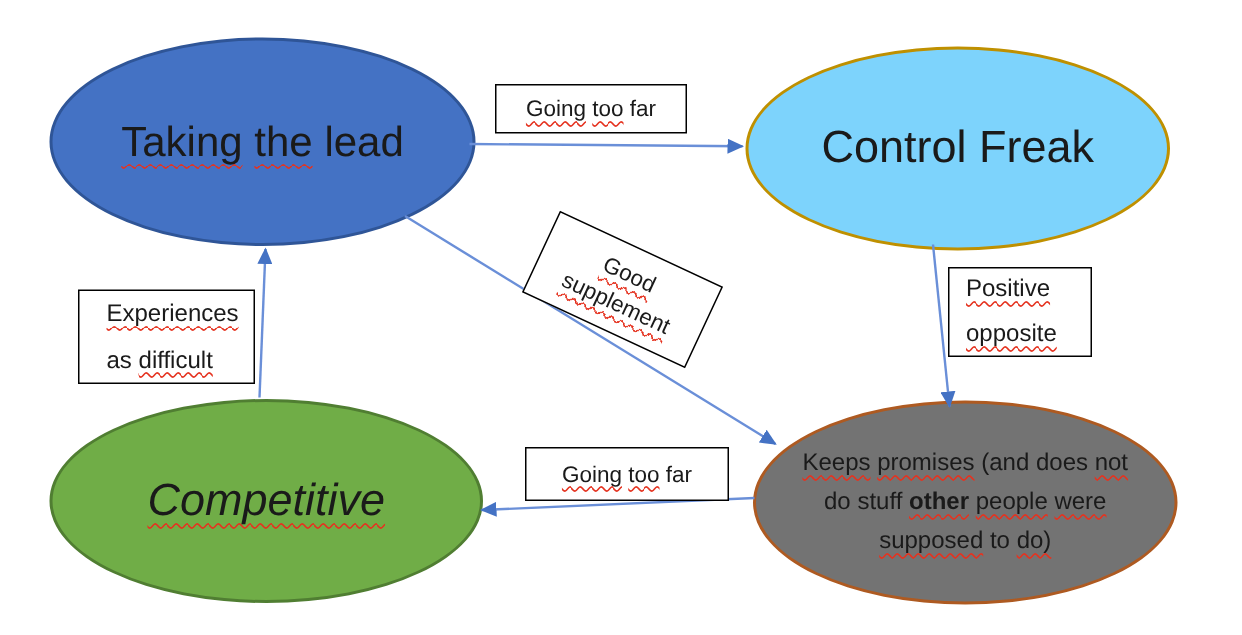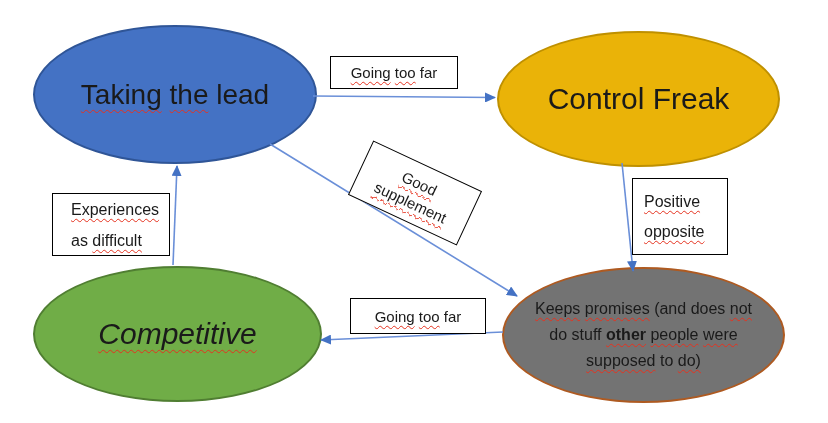--- a/index.html
+++ b/index.html
@@ -25,21 +25,21 @@
   
   .connectors{position:absolute;left:0;top:0;z-index:2;}
   .connectors path.arrow-line{fill:none;stroke-width:1.6px;}
   
   .label-box{
     position:absolute;background:#fff;border:1.6px solid #000;z-index:3;
     display:flex;flex-direction:column;justify-content:center;
     box-sizing:border-box;
   }
   #box-going-top{left:330px;top:56px;width:128px;height:33px;font-size:15px;text-align:center;}
-  #box-positive{left:632px;top:178px;width:96px;height:77px;font-size:16px;line-height:30px;padding-left:11px;}
+  #box-positive{left:632px;top:178px;width:96px;height:60px;font-size:16px;line-height:30px;padding-left:11px;}
   #box-experiences{left:52px;top:193px;width:118px;height:63px;font-size:16px;line-height:31px;padding-left:18px;}
   #box-going-bottom{left:350px;top:298px;width:136px;height:36px;font-size:15px;text-align:center;}
   #box-good{
     left:355px;top:163px;width:120px;height:60px;transform:rotate(25deg);
     font-size:15px;line-height:21px;text-align:center;
   }
   
   .sp{
     text-decoration-line:underline;
     text-decoration-style:wavy;
@@ -52,21 +52,21 @@
 <body>
 
 <div class="canvas">
 
   <div class="node" id="node-taking" style="background: rgb(68, 114, 196); border-color: rgb(47, 85, 151);">
     <div class="node-label">
         <div><span class="sp" style="text-decoration-color: rgb(229, 50, 31);">Taking</span> <span class="sp" style="text-decoration-color: rgb(229, 50, 31);">the</span> <span>lead</span></div>
       </div>
   </div>
 
-  <div class="node" id="node-control" style="background: #eab308; border-color: rgb(191, 144, 0); justify-content: flex-end;">
+  <div class="node" id="node-control" style="background: #7dd3fc; border-color: rgb(191, 144, 0); justify-content: flex-end;">
     <div class="node-label">
         <div><span>Control</span> <span>Freak</span></div>
       </div>
   </div>
 
   <div class="node" id="node-competitive" style="background: rgb(112, 173, 71); border-color: rgb(80, 126, 50);">
     <div class="node-label">
         <div><span class="sp" style="text-decoration-color: rgb(229, 50, 31); font-style: italic;">Competitive</span></div>
       </div>
   </div>

